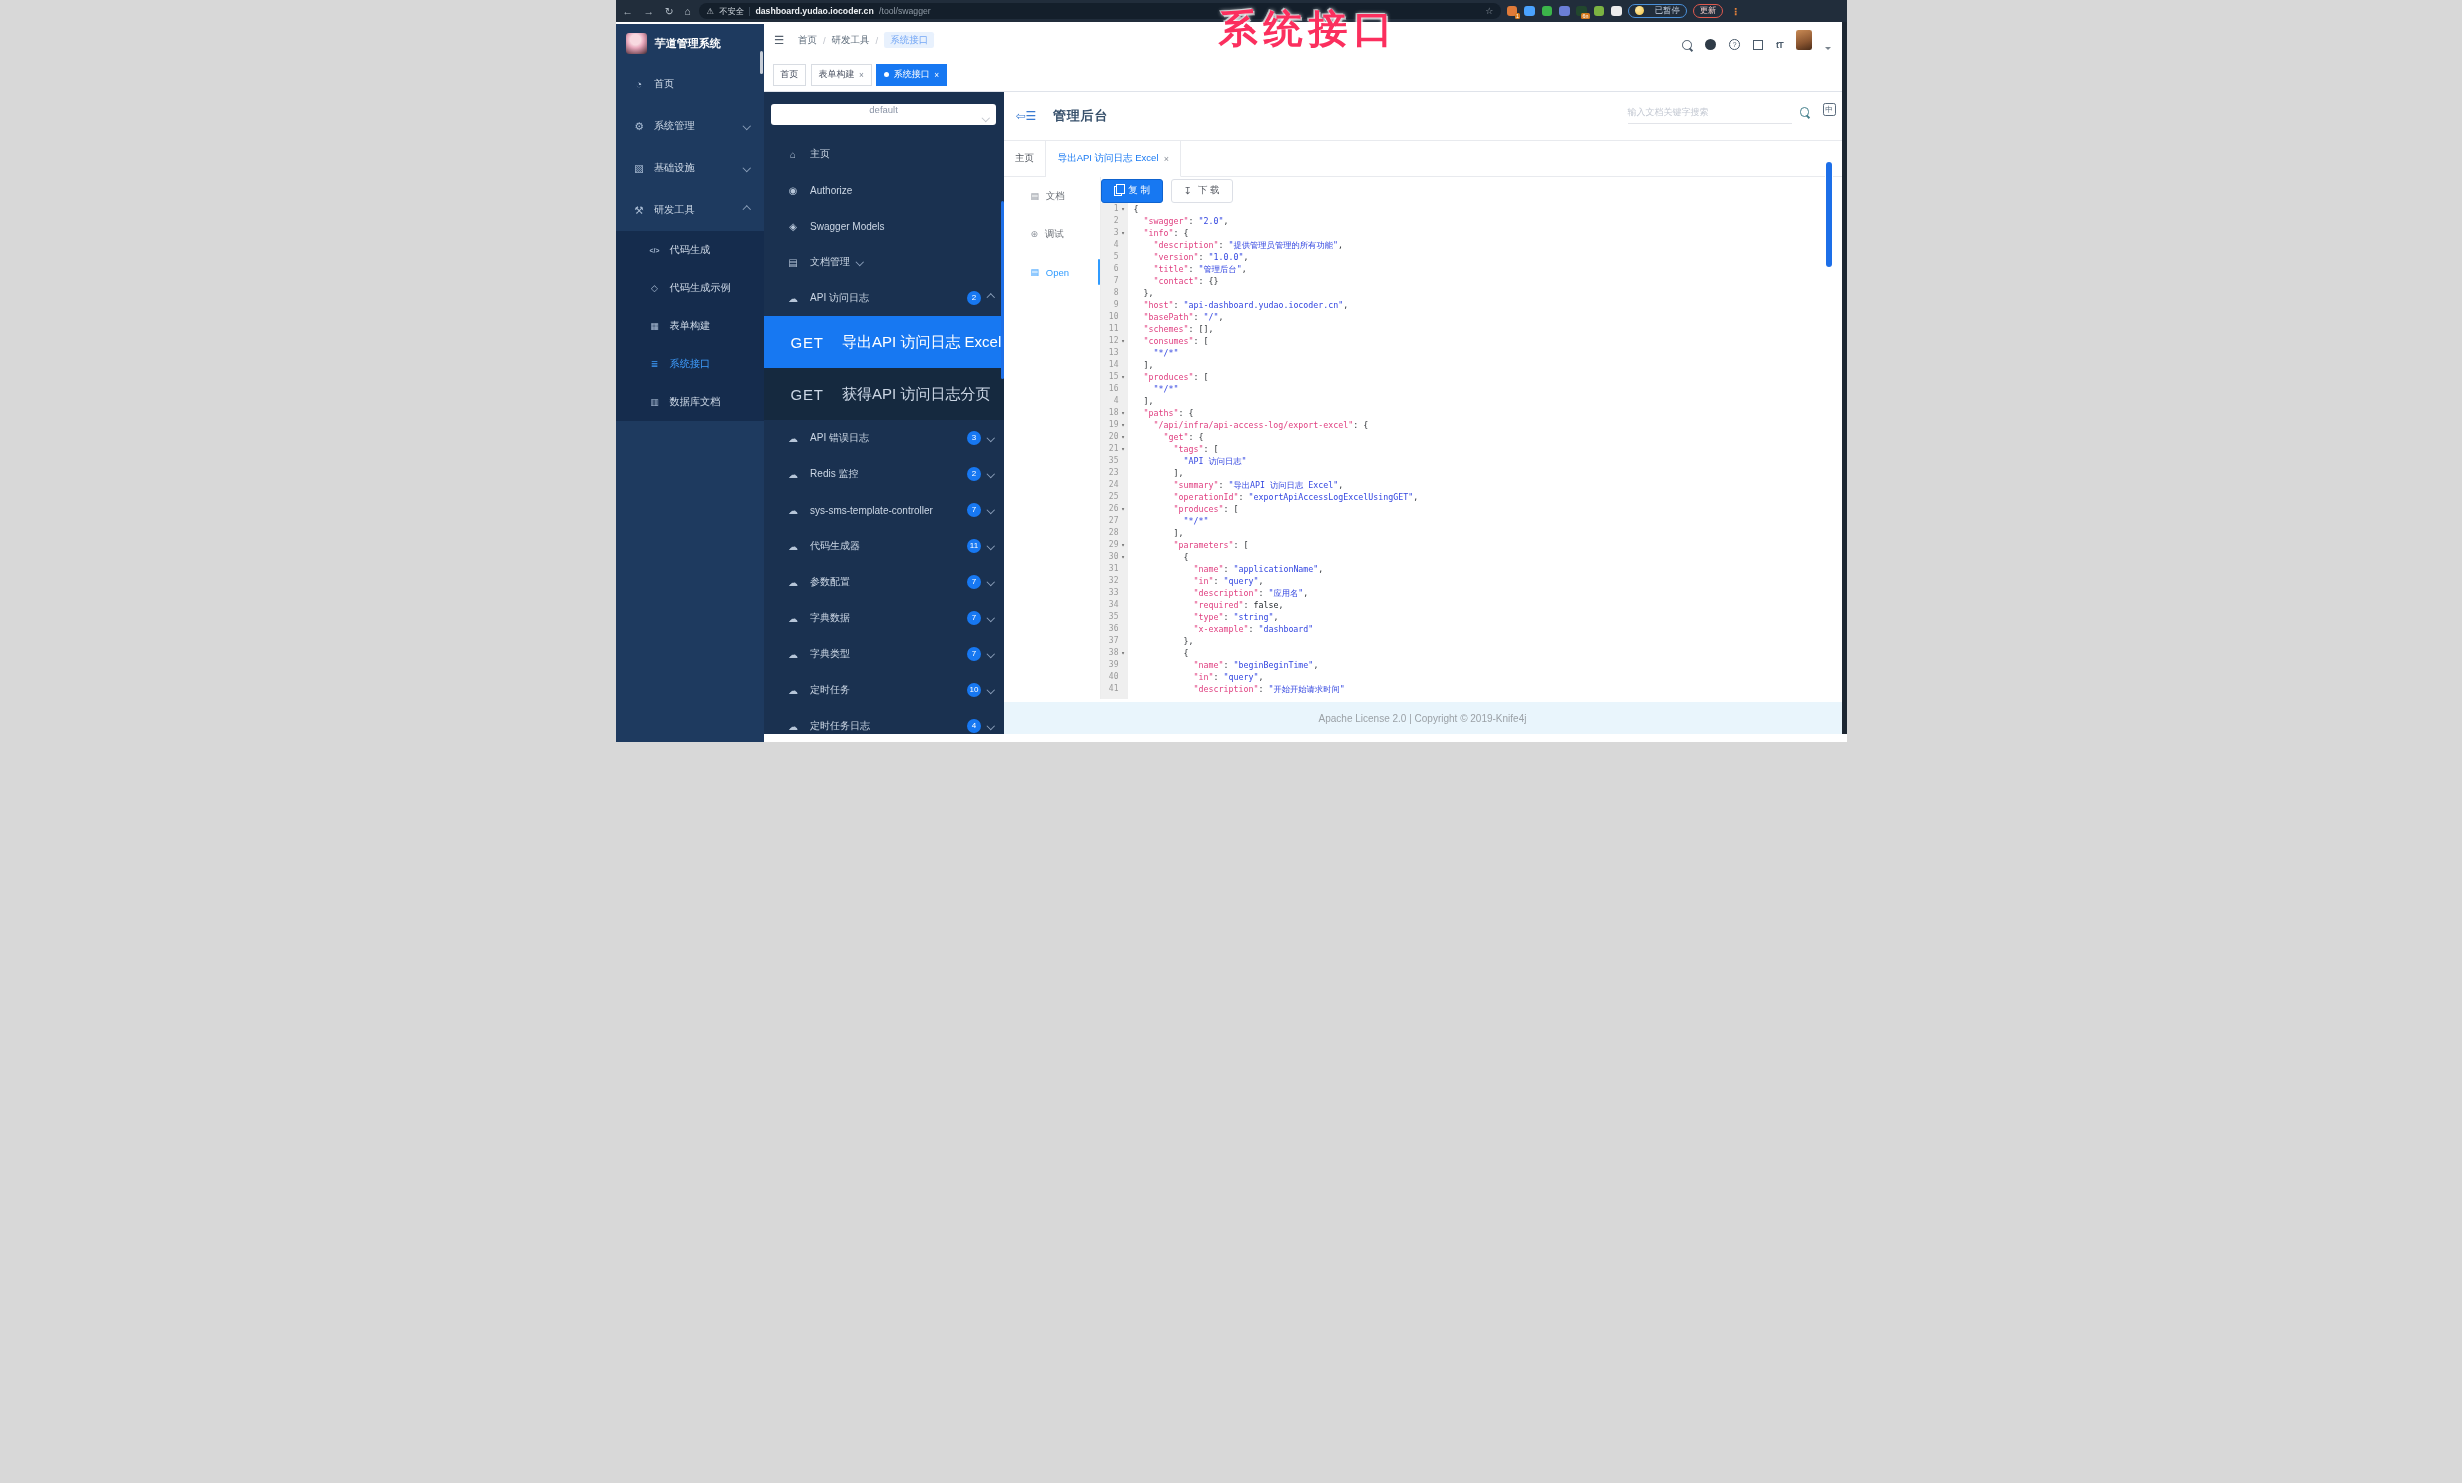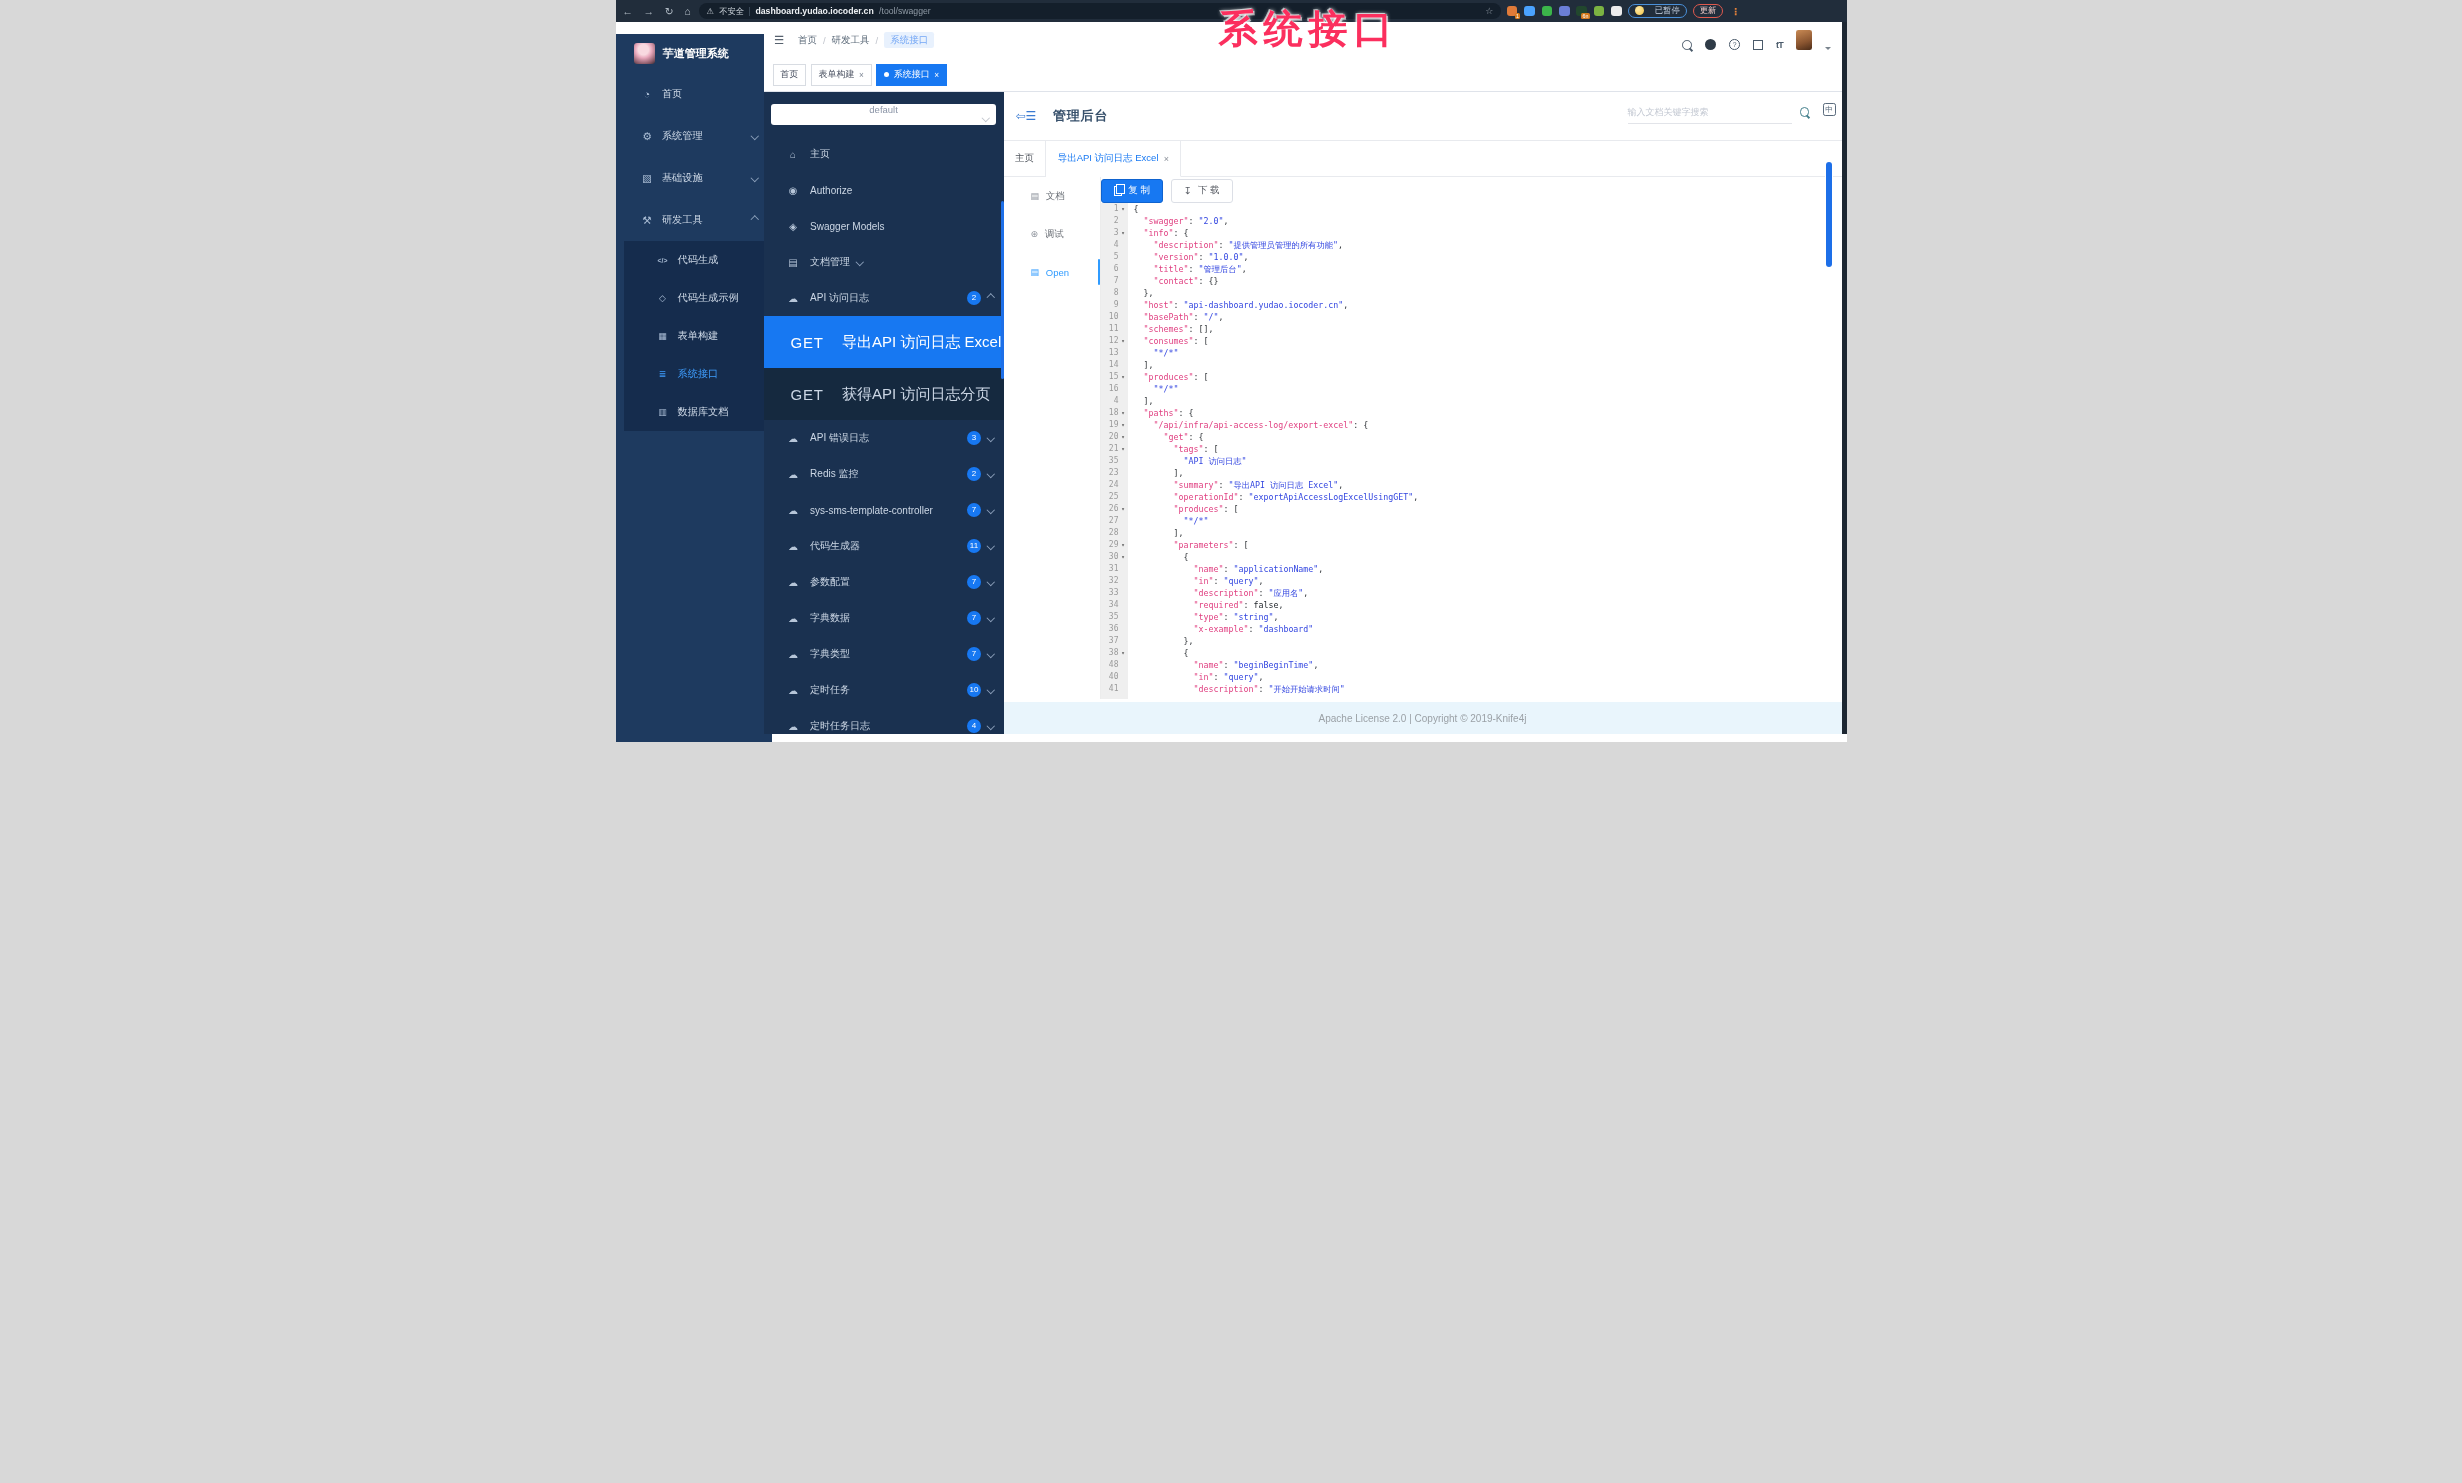--- a/index.html
+++ b/index.html
@@ -26,21 +26,21 @@
 
   
   .overlay-title{position:absolute;left:603px;top:1.5px;z-index:60;font-size:39px;font-weight:bold;letter-spacing:6px;color:var(--overlay-pink);
     text-shadow:0 0 1.5px #fff,0 0 4.5px rgba(255,255,255,.95),1.5px 1.5px 0 rgba(255,255,255,.6),-1.5px -1.5px 0 rgba(255,255,255,.6);}
 
   
   .app{position:absolute;left:0;top:22px;width:1231px;height:720px;}
   .darkstrip{position:absolute;right:0;top:0;width:5.3px;height:712px;background:#1d2732;}
 
   
-  .sidebar{position:absolute;left:0;top:12px;width:148px;height:772px;background:var(--sidebar-bg);overflow:hidden;padding-left:8px;}
+  .sidebar{position:absolute;left:0;top:2px;width:148px;height:772px;background:var(--sidebar-bg);overflow:hidden;}
   .logo-row{height:39px;display:flex;align-items:center;padding-left:10.6px;gap:7.6px;}
   .logo-avatar{width:21px;height:21px;border-radius:3px;background:radial-gradient(circle at 45% 32%,#f8d9e0 0 28%,#e8a8bc 45%,#8a5a68 78%,#3a2a33 100%);}
   .logo-title{color:#fff;font-weight:bold;font-size:11px;}
   .sb-item{height:42px;display:flex;align-items:center;color:#cdd8e6;font-size:10.2px;cursor:pointer;}
   .sb-item .ic{width:12px;margin-left:17.4px;font-size:10.6px;color:#a9bcd4;text-align:center;}
   .sb-item .lb{margin-left:9px;}
   .sb-item .chev{margin-left:auto;margin-right:13.6px;}
   .submenu{background:var(--submenu-bg);}
   .submenu .sb-item{height:38px;}
   .submenu .sb-item .ic{margin-left:33px;font-size:9px;}
@@ -604,21 +604,21 @@
             <span class="ln">37</span>
             <span class="fold"></span>
             <span class="ctext">          <span class="tk-p">},</span></span>
           </div>
           <div class="code-line">
             <span class="ln">38</span>
             <span class="fold">▾</span>
             <span class="ctext">          <span class="tk-p">{</span></span>
           </div>
           <div class="code-line">
-            <span class="ln">48</span>
+            <span class="ln">39</span>
             <span class="fold"></span>
             <span class="ctext">            <span class="tk-k">"name"</span><span class="tk-p">: </span><span class="tk-s">"beginBeginTime"</span><span class="tk-p">,</span></span>
           </div>
           <div class="code-line">
             <span class="ln">40</span>
             <span class="fold"></span>
             <span class="ctext">            <span class="tk-k">"in"</span><span class="tk-p">: </span><span class="tk-s">"query"</span><span class="tk-p">,</span></span>
           </div>
           <div class="code-line">
             <span class="ln">41</span>

